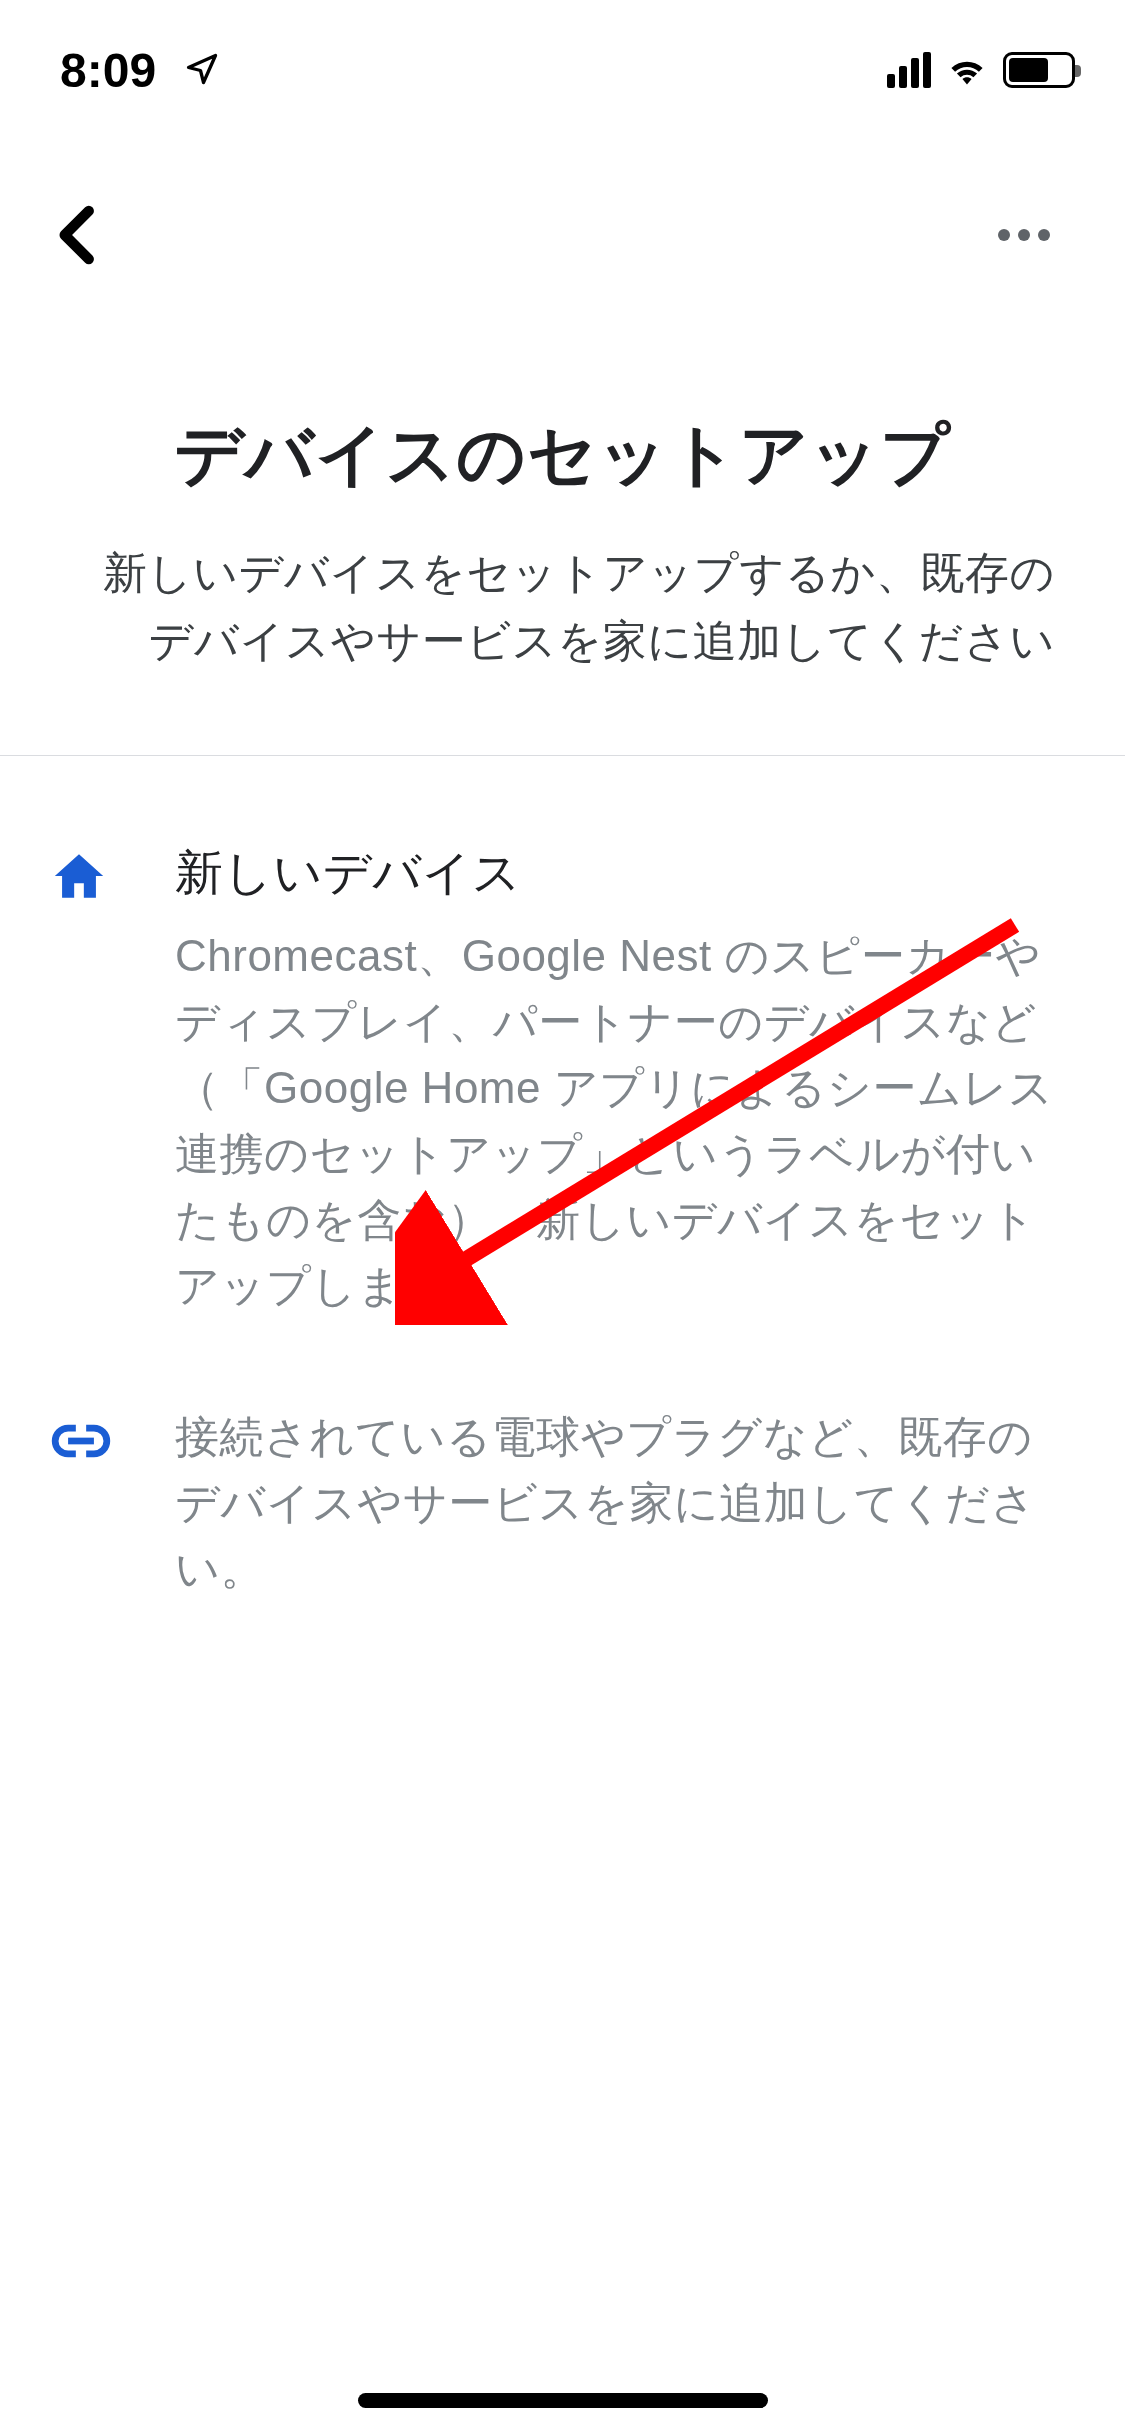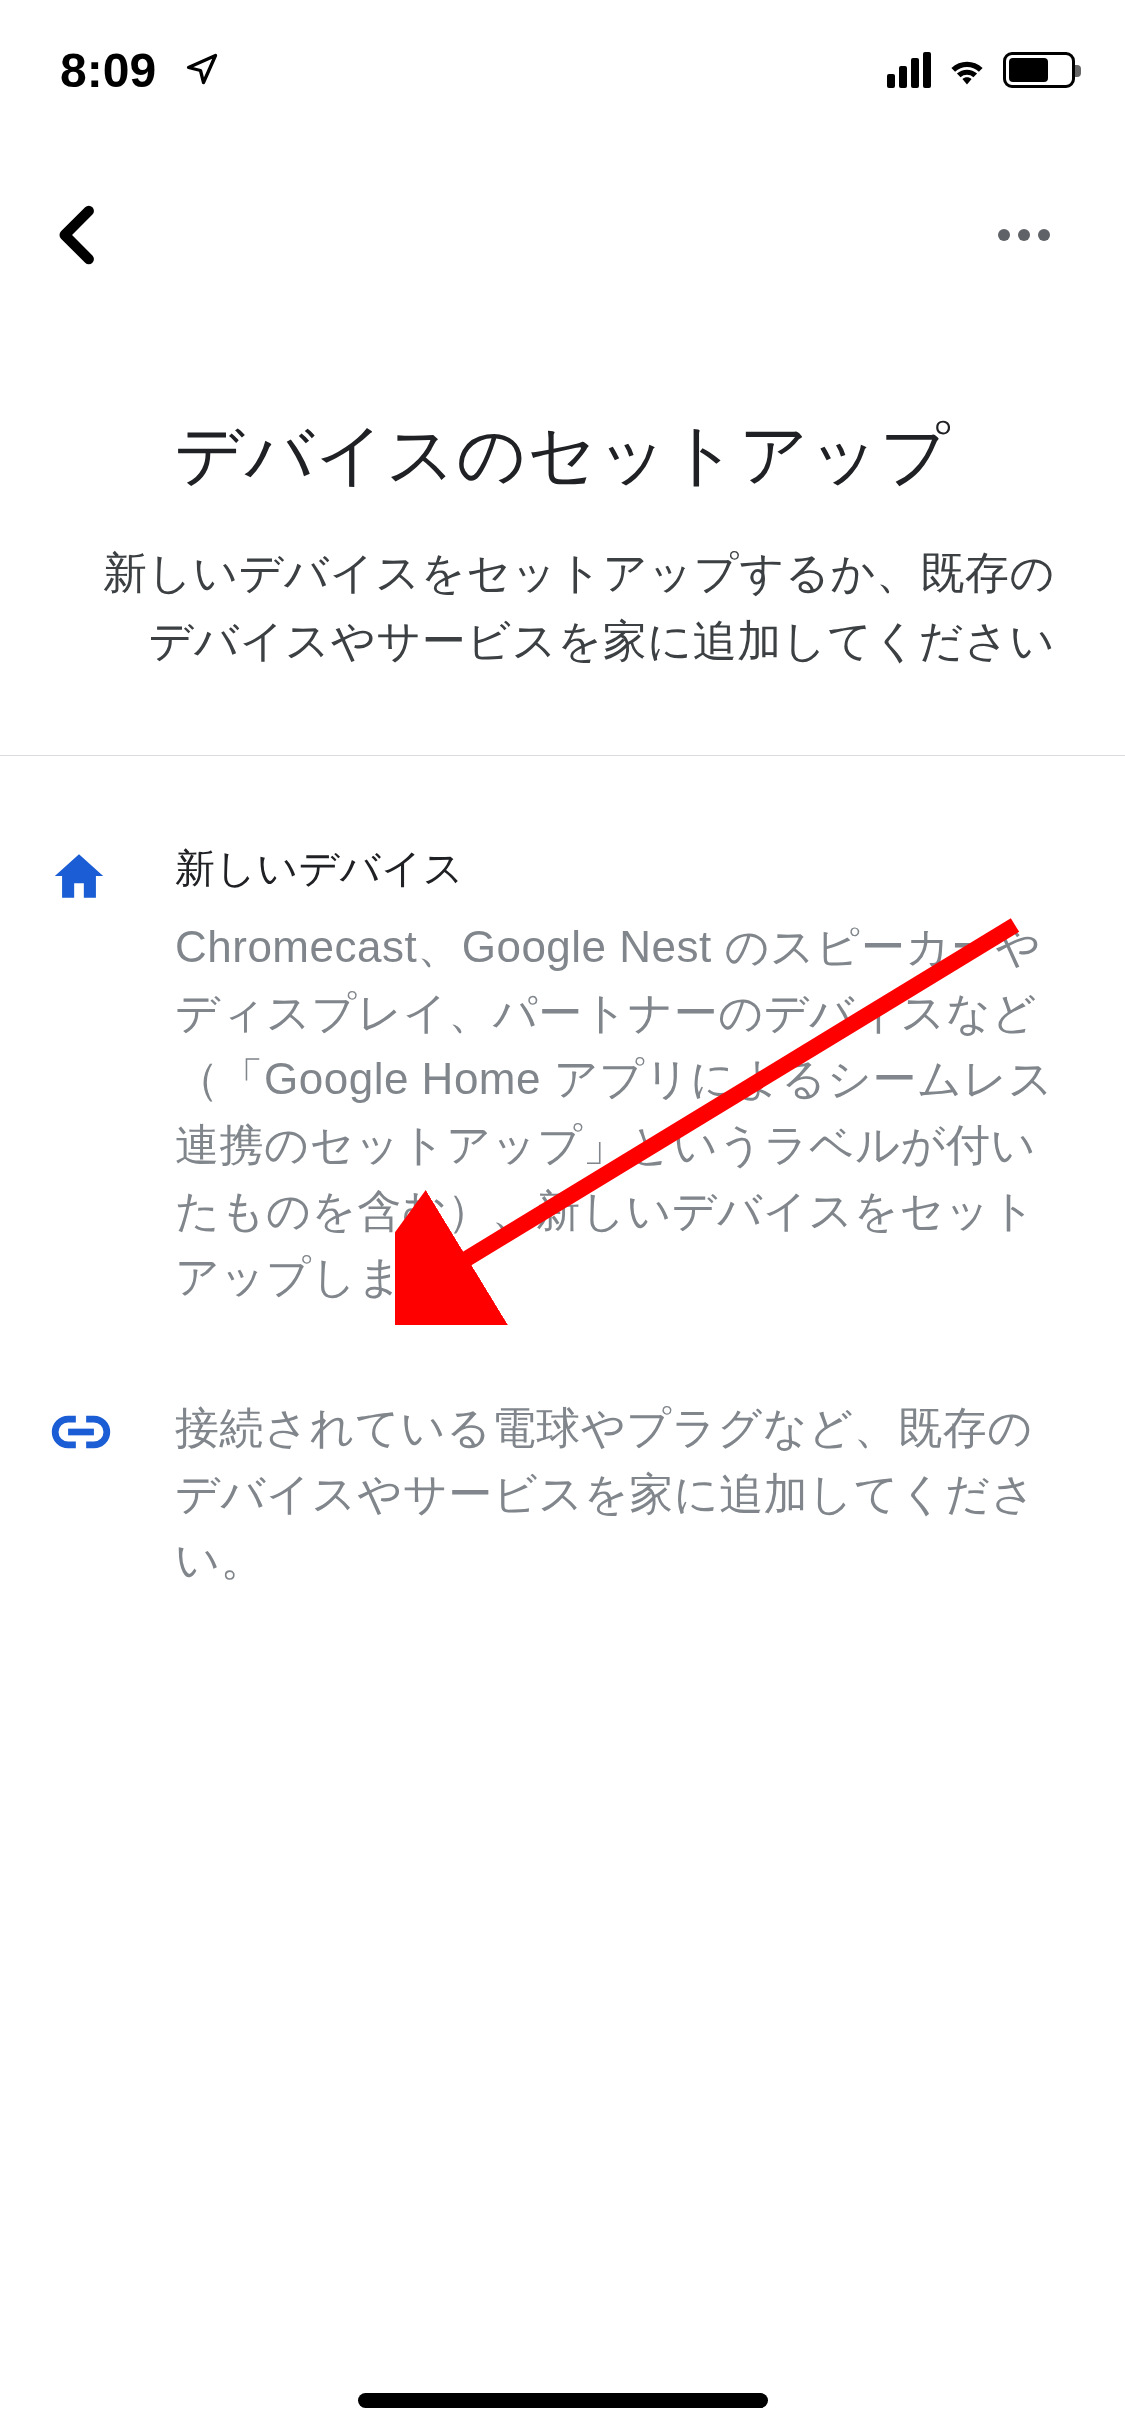--- a/index.html
+++ b/index.html
@@ -101,21 +101,21 @@
       height: 12px;
       background: #5f6368;
       border-radius: 50%;
     }
     .header-section {
       text-align: center;
       padding: 100px 70px 80px;
     }
     .page-title {
       font-size: 68px;
-      font-weight: 400;
+      font-weight: 700;
       color: #202124;
       letter-spacing: 1px;
       margin-bottom: 38px;
     }
     .page-subtitle {
       font-size: 44px;
       color: #3c4043;
       line-height: 1.55;
       letter-spacing: 0.5px;
       text-align: right;
@@ -136,21 +136,21 @@
     }
     .option-icon {
       width: 70px;
       flex-shrink: 0;
       padding-top: 6px;
     }
     .option-content {
       flex: 1;
     }
     .option-title {
-      font-size: 40px;
+      font-size: 48px;
       color: #202124;
       font-weight: 400;
       margin-bottom: 18px;
       letter-spacing: 0.5px;
     }
     .option-desc {
       font-size: 44px;
       color: #80868b;
       line-height: 1.5;
       letter-spacing: 0.5px;

